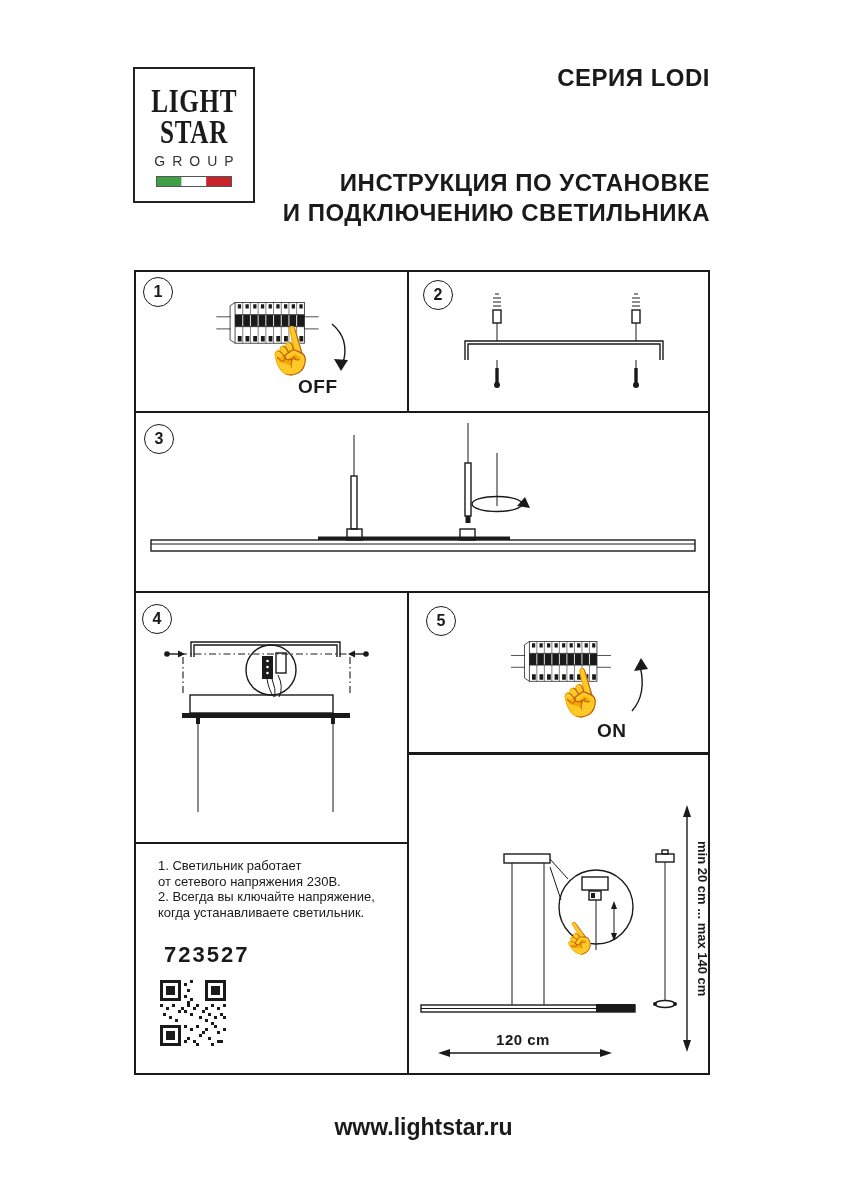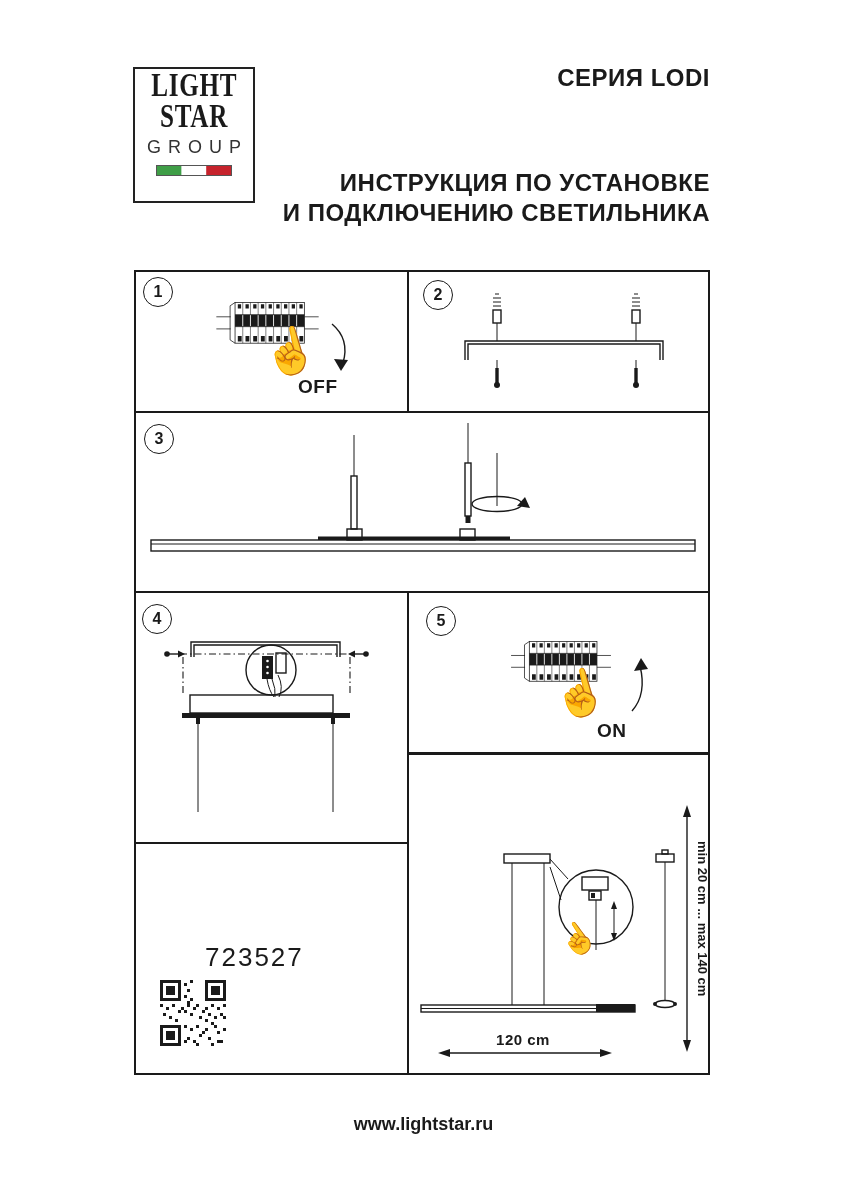--- a/index.html
+++ b/index.html
@@ -2,24 +2,24 @@
 <html><head>
 <meta charset="utf-8">
 <style>
   html,body{margin:0;padding:0;background:#e8e8e8;}
   .page{position:relative;width:847px;height:1200px;background:#ffffff;
         font-family:"Liberation Sans",sans-serif;color:#1a1a1a;overflow:hidden;}
   .hline,.vline{position:absolute;background:#1a1a1a;}
   
   .logo-box{position:absolute;left:133px;top:67px;width:122px;height:136px;
             border:2px solid #222;box-sizing:border-box;display:flex;flex-direction:column;
-            align-items:center;background:#fff;}
+            align-items:center;padding-top:16px;background:#fff;}
   .logo-word{font-family:"Liberation Serif",serif;font-weight:bold;font-size:34px;line-height:31px;
              transform:scaleX(.74);transform-origin:center;letter-spacing:1px;white-space:nowrap;}
-  .logo-group{font-size:18px;letter-spacing:7px;margin:6px 0 0 7px;color:#333;}
+  .logo-group{font-size:14px;letter-spacing:7px;margin:6px 0 0 7px;color:#333;}
   .logo-flag{margin-top:7px;}
   
   .hdr-line{position:absolute;right:137px;font-weight:bold;white-space:nowrap;
             font-size:24px;letter-spacing:.5px;}
   
   .num-circle{position:absolute;width:30px;height:30px;border:1.6px solid #1a1a1a;border-radius:50%;
               display:flex;align-items:center;justify-content:center;font-size:16px;font-weight:600;
               background:#fff;box-sizing:border-box;}
   .pnl{position:absolute;}
   
@@ -28,23 +28,23 @@
   .fillb{fill:#1a1a1a;stroke:none;}
   .dash{fill:none;stroke:#1a1a1a;stroke-width:1.1;stroke-dasharray:7 3 1.5 3;}
   svg text{font-family:"Liberation Sans",sans-serif;fill:#1a1a1a;}
   .cap{font-size:19px;font-weight:600;letter-spacing:.5px;}
   .dimh{font-size:15px;font-weight:bold;letter-spacing:.5px;}
   .dimv{font-size:13px;font-weight:bold;}
   .hand{font-size:44px;fill:#1a1a1a;}
   .hand-sm{font-size:30px;fill:#1a1a1a;}
   
   .notes{position:absolute;left:158px;top:858px;font-size:13px;line-height:15.5px;width:245px;}
-  .article-num{position:absolute;left:164px;top:942px;font-size:26px;font-weight:normal;letter-spacing:2px;margin-left:41px;}
+  .article-num{position:absolute;left:164px;top:942px;font-size:22px;font-weight:bold;letter-spacing:2px;}
   .qr{position:absolute;left:160px;top:980px;}
-  .footer{position:absolute;left:0;right:0;top:1114px;text-align:center;font-size:18px;font-weight:bold;}
+  .footer{position:absolute;left:0;right:0;top:1114px;text-align:center;font-size:23px;font-weight:bold;}
 </style>
 </head>
 <body>
 
 <div class="page">
 
   <svg width="0" height="0" style="position:absolute">
     <defs>
       <symbol id="breaker" viewBox="0 0 190 100">
         <path class="ln" d="M2,36 H28 M2,58 H28 M162,36 H188 M162,58 H188"></path>
@@ -230,20 +230,26 @@
       <text class="dimv" transform="rotate(90 288 86)" x="288" y="86">min 20 cm ... max 140 cm</text>
     </g>
     <g>
       <path class="ln" d="M35,298 H195"></path>
       <polygon class="fillb" points="28,298 40,294 40,302"></polygon>
       <polygon class="fillb" points="202,298 190,294 190,302"></polygon>
       <text class="dimh" x="113" y="290" text-anchor="middle">120 cm</text>
     </g>
   </svg>
 
+  <div class="notes">
+    <div>1. Светильник работает</div>
+    <div>от сетевого напряжения 230В.</div>
+    <div>2. Всегда вы ключайте напряжение,</div>
+    <div>когда устанавливаете светильник.</div>
+  </div>
   <div class="article-num">723527</div>
 
   <div class="qr">
     <svg width="66" height="66" viewBox="0 0 66 66">
       <g fill="#1a1a1a">
         <path fill-rule="evenodd" d="M0,0h21v21h-21z M3,3v15h15v-15z"></path>
           <rect x="6" y="6" width="9" height="9"></rect>
         <path fill-rule="evenodd" d="M45,0h21v21h-21z M48,3v15h15v-15z"></path>
           <rect x="51" y="6" width="9" height="9"></rect>
         <path fill-rule="evenodd" d="M0,45h21v21h-21z M3,48v15h15v-15z"></path>

